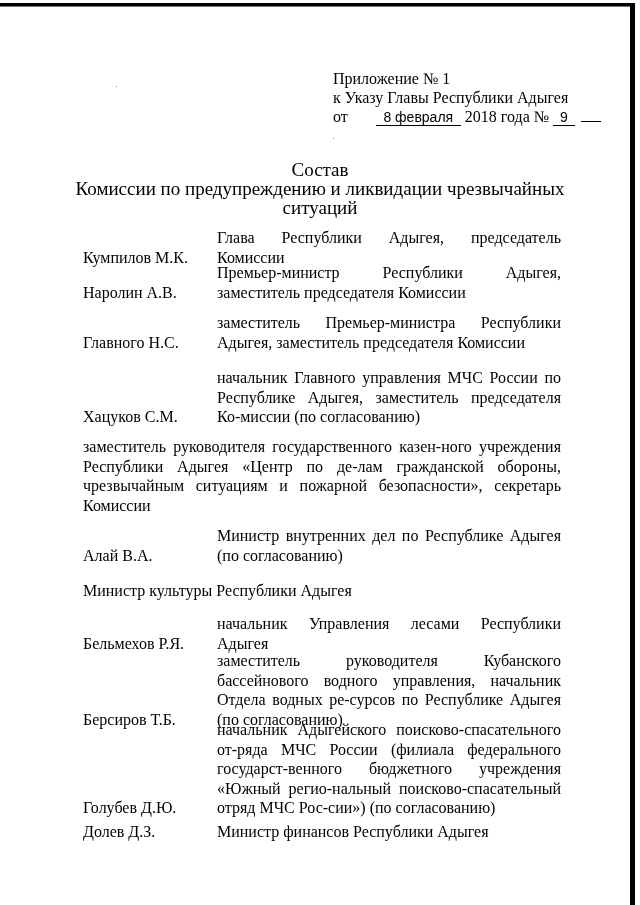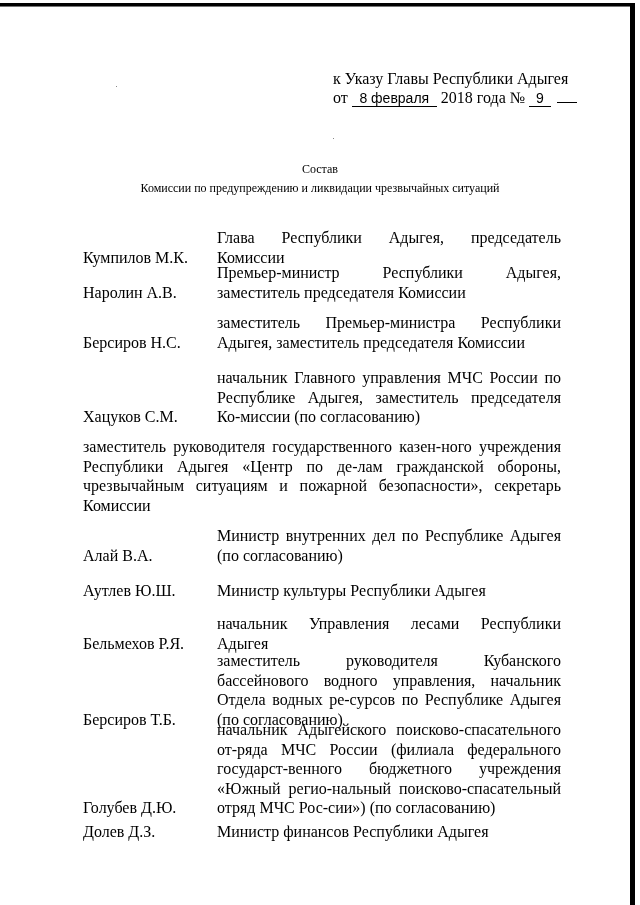--- a/index.html
+++ b/index.html
@@ -56,30 +56,30 @@
     .appendix .line { display: block; }
     .fill {
       display: inline-block;
       border-bottom: 1px solid #000;
       font-family: "Liberation Sans", "DejaVu Sans", sans-serif;
       font-size: 14px;
       line-height: 15px;
       text-align: center;
       vertical-align: baseline;
     }
-    .fill-date { width: 85px; }
+    .fill-date { width: 85px; margin-left: 24px; }
     .fill-num { width: 22px; }
     .fill-tail { width: 20px; margin-left: 6px; }
     .heading {
       position: absolute;
       left: 60px;
       width: 520px;
       top: 160px;
       text-align: center;
-      font-size: 12px;
+      font-size: 19px;
       line-height: 19px;
     }
     .heading .line { display: block; }
     .members {
       position: absolute;
       left: 83px;
       top: 225px;
       width: 478px;
     }
     .member {
@@ -103,20 +103,21 @@
 </head>
 <body>
 
 <div class="scan-edge-top"></div>
 <div class="scan-edge-top-light"></div>
 <div class="scan-edge-right"></div>
 <div class="stray-dot" style="left:116px;top:86px;"></div>
 <div class="stray-dot" style="left:333px;top:138px;"></div>
 
 <div class="appendix">
+  <span class="line">Приложение № 1</span>
   <span class="line">к Указу Главы Республики Адыгея</span>
   <span class="line">
     <span>от</span>
     <span class="fill fill-date">8 февраля</span>
     <span>2018 года №</span>
     <span class="fill fill-num">9</span><span class="fill fill-tail"></span>
   </span>
 </div>
 
 <div class="heading">
@@ -127,36 +128,35 @@
 <div class="members">
   <div class="member" style="position:absolute;top:3px;left:0;width:478px;">
     <span class="member-name">Кумпилов М.К.</span>
     <span class="member-role">Глава Республики Адыгея, председатель Комиссии</span>
   </div>
   <div class="member" style="position:absolute;top:38px;left:0;width:478px;">
     <span class="member-name">Наролин А.В.</span>
     <span class="member-role">Премьер-министр Республики Адыгея, заместитель председателя Комиссии</span>
   </div>
   <div class="member" style="position:absolute;top:88px;left:0;width:478px;">
-    <span class="member-name">Берсиров Н.С.</span>
+    <span class="member-name">Главного Н.С.</span>
     <span class="member-role">заместитель Премьер-министра Республики Адыгея, заместитель председателя Комиссии</span>
   </div>
   <div class="member" style="position:absolute;top:143px;left:0;width:478px;">
     <span class="member-name">Хацуков С.М.</span>
     <span class="member-role">начальник Главного управления МЧС России по Республике Адыгея, заместитель председателя Ко-миссии (по согласованию)</span>
   </div>
   <div class="member" style="position:absolute;top:212px;left:0;width:478px;">
     <span class="member-role">заместитель руководителя государственного казен-ного учреждения Республики Адыгея «Центр по де-лам гражданской обороны, чрезвычайным ситуациям и пожарной безопасности», секретарь Комиссии</span>
   </div>
   <div class="member" style="position:absolute;top:301px;left:0;width:478px;">
     <span class="member-name">Алай В.А.</span>
     <span class="member-role">Министр внутренних дел по Республике Адыгея (по согласованию)</span>
   </div>
   <div class="member" style="position:absolute;top:356px;left:0;width:478px;">
-    <span class="member-name">Аутлев Ю.Ш.</span>
     <span class="member-role">Министр культуры Республики Адыгея</span>
   </div>
   <div class="member" style="position:absolute;top:389px;left:0;width:478px;">
     <span class="member-name">Бельмехов Р.Я.</span>
     <span class="member-role">начальник Управления лесами Республики Адыгея</span>
   </div>
   <div class="member" style="position:absolute;top:426px;left:0;width:478px;">
     <span class="member-name">Берсиров Т.Б.</span>
     <span class="member-role">заместитель руководителя Кубанского бассейнового водного управления, начальник Отдела водных ре-сурсов по Республике Адыгея (по согласованию)</span>
   </div>

